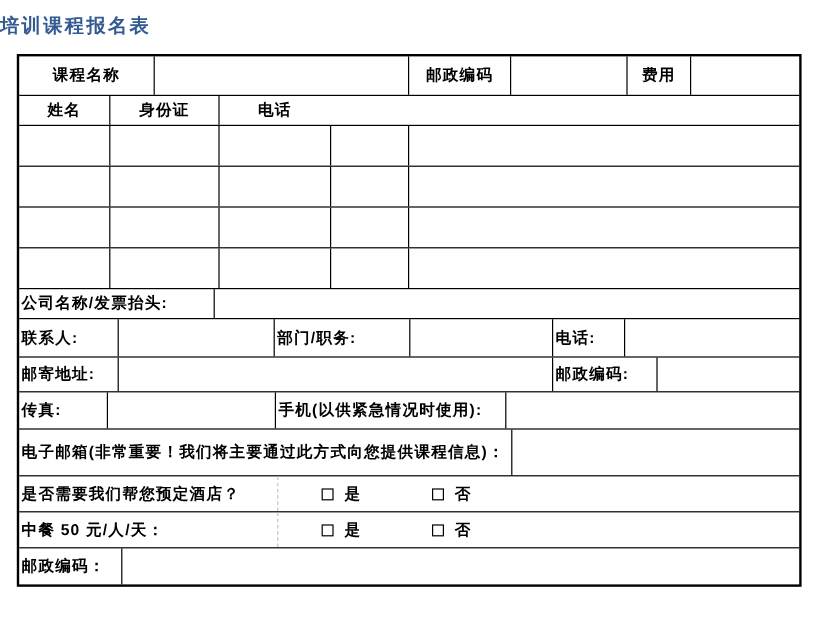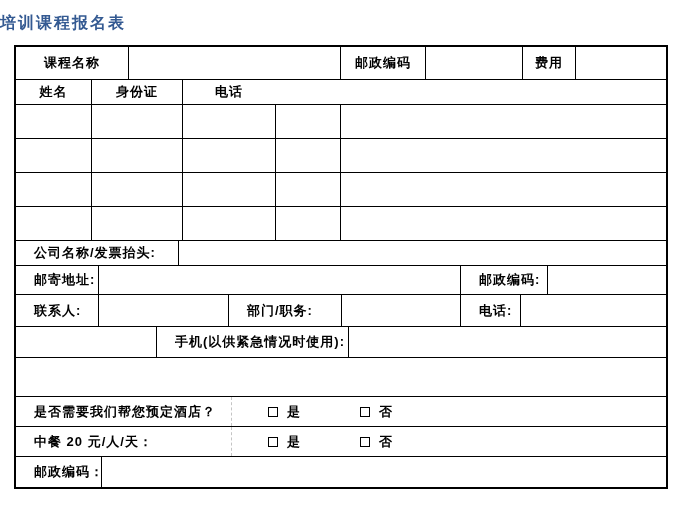--- a/index.html
+++ b/index.html
@@ -25,21 +25,21 @@
   .cell {
     display:flex; align-items:center;
     font-size:13px; letter-spacing:1px;
     overflow:hidden; white-space:nowrap;
     flex:0 0 auto;
   }
   .cell + .cell { border-left:1.5px solid #000; }
   .cell.dashed { border-left:1.5px dashed #c4c4c4; }
   .grow { flex:1 1 auto; }
   .center { justify-content:center; }
-  .lbl { padding-left:18px; }
+  .lbl { padding-left:2px; }
   .options { padding-left:36px; }
   .opt { display:inline-flex; align-items:center; width:92px; cursor:default; }
   .opt:last-child { width:auto; }
   .box {
     width:10px; height:10px; flex:none;
     border:1.5px solid #000; margin-right:9px; background:#fff;
   }
   
   .rA{height:32px}.rB{height:25px}.rC{height:34px}.rD{height:25px}
   .rE{height:29px}.rF{height:32px}.rG{height:31px}.rH{height:39px}
@@ -94,63 +94,65 @@
     <div class="cell" style="width:93px"></div>
     <div class="cell" style="width:65px"></div>
     <div class="cell grow"></div>
   </div>
 
   <div class="row rD">
     <div class="cell lbl" style="width:162px">公司名称/发票抬头:</div>
     <div class="cell grow"></div>
   </div>
 
-  <div class="row rE">
-    <div class="cell lbl" style="width:82px">邮寄地址:</div>
-    <div class="cell" style="width:362px"></div>
-    <div class="cell lbl" style="width:87px">邮政编码:</div>
-    <div class="cell grow"></div>
-  </div>
-
   <div class="row rF">
     <div class="cell lbl" style="width:82px">联系人:</div>
     <div class="cell" style="width:130px"></div>
     <div class="cell lbl" style="width:113px">部门/职务:</div>
     <div class="cell" style="width:119px"></div>
     <div class="cell lbl" style="width:60px">电话:</div>
     <div class="cell grow"></div>
   </div>
 
+  <div class="row rE">
+    <div class="cell lbl" style="width:82px">邮寄地址:</div>
+    <div class="cell" style="width:362px"></div>
+    <div class="cell lbl" style="width:87px">邮政编码:</div>
+    <div class="cell grow"></div>
+  </div>
+
   <div class="row rG">
+    <div class="cell lbl" style="width:73px">传真:</div>
     <div class="cell" style="width:140px"></div>
     <div class="cell lbl" style="width:192px">手机(以供紧急情况时使用):</div>
     <div class="cell grow"></div>
   </div>
 
   <div class="row rH">
+    <div class="cell lbl" style="width:410px">电子邮箱(非常重要！我们将主要通过此方式向您提供课程信息)：</div>
     <div class="cell grow"></div>
   </div>
 
   <div class="row rI">
     <div class="cell lbl" style="width:215px">是否需要我们帮您预定酒店？</div>
     <div class="cell grow dashed options">
       <span class="opt">
         <span class="box"></span>
         <span>是</span>
       </span>
       <span class="opt">
         <span class="box"></span>
         <span>否</span>
       </span>
     </div>
   </div>
 
 
   <div class="row rK">
-    <div class="cell lbl" style="width:215px">中餐 20 元/人/天：</div>
+    <div class="cell lbl" style="width:215px">中餐 50 元/人/天：</div>
     <div class="cell grow dashed options">
       <span class="opt">
         <span class="box"></span>
         <span>是</span>
       </span>
       <span class="opt">
         <span class="box"></span>
         <span>否</span>
       </span>
     </div>

